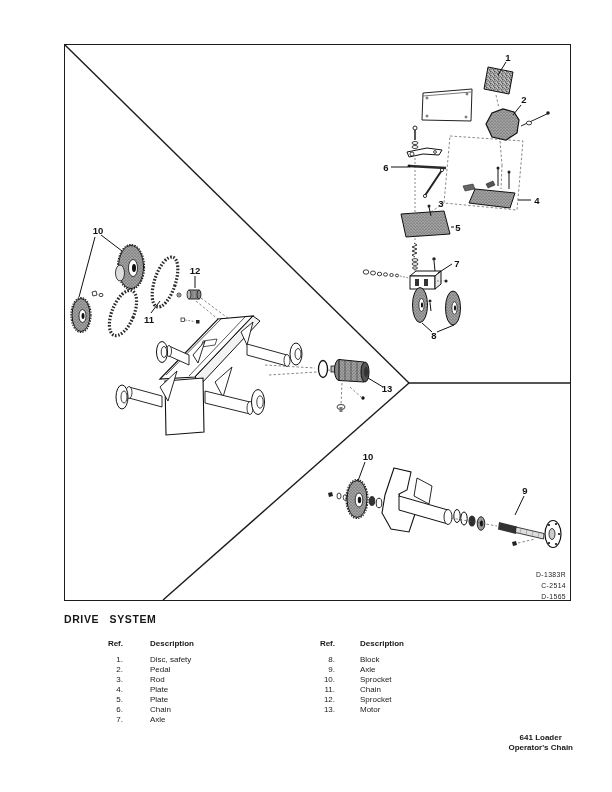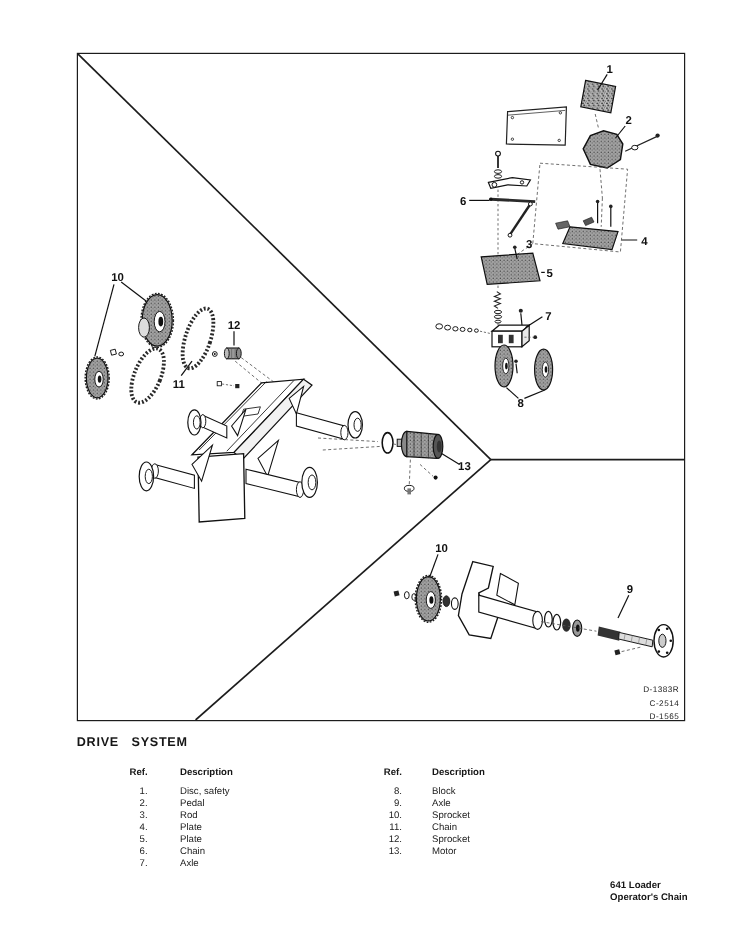--- a/index.html
+++ b/index.html
@@ -22,21 +22,21 @@
   .tbl-header{font-weight:bold;margin-bottom:6px;display:flex;color:#161616;}
   .tbl-row{display:flex;}
   .ref-cell{width:28px;text-align:right;}
   .desc-cell-l{margin-left:27px;}
   .desc-cell-r{margin-left:25px;}
   .page-number{
     position:absolute;left:64px;top:742px;width:505px;text-align:center;
     font-size:8px;font-weight:bold;color:#222;
   }
   .doc-footer{
-    position:absolute;right:39px;top:733px;text-align:left;
+    position:absolute;right:39px;top:733px;text-align:center;
     font-size:8px;font-weight:bold;line-height:10px;color:#161616;
   }
   text.callout{font-family:"Liberation Sans",sans-serif;font-size:9.5px;font-weight:bold;fill:#111;}
   text.figcode{font-family:"Liberation Sans",sans-serif;font-size:6.8px;letter-spacing:0.4px;fill:#222;}
 </style>
 </head>
 <body>
 
 <div class="page">
 

